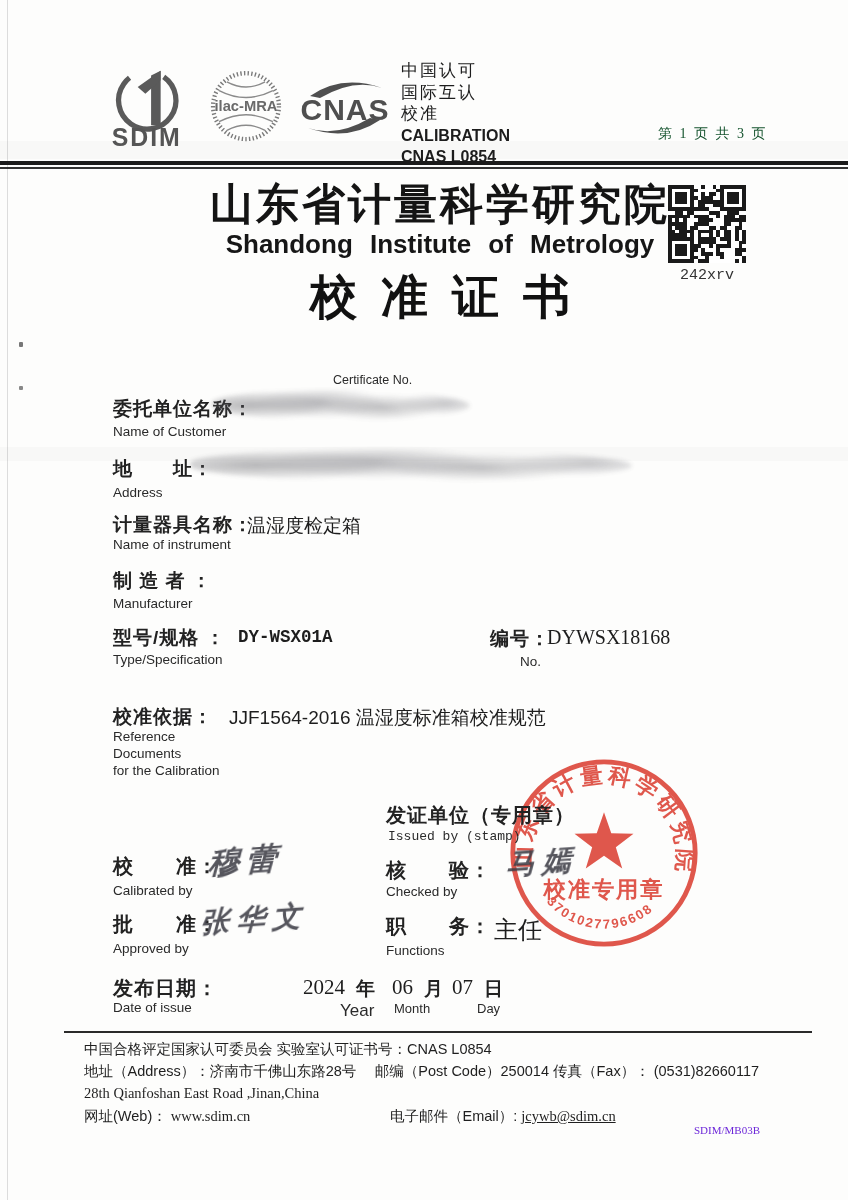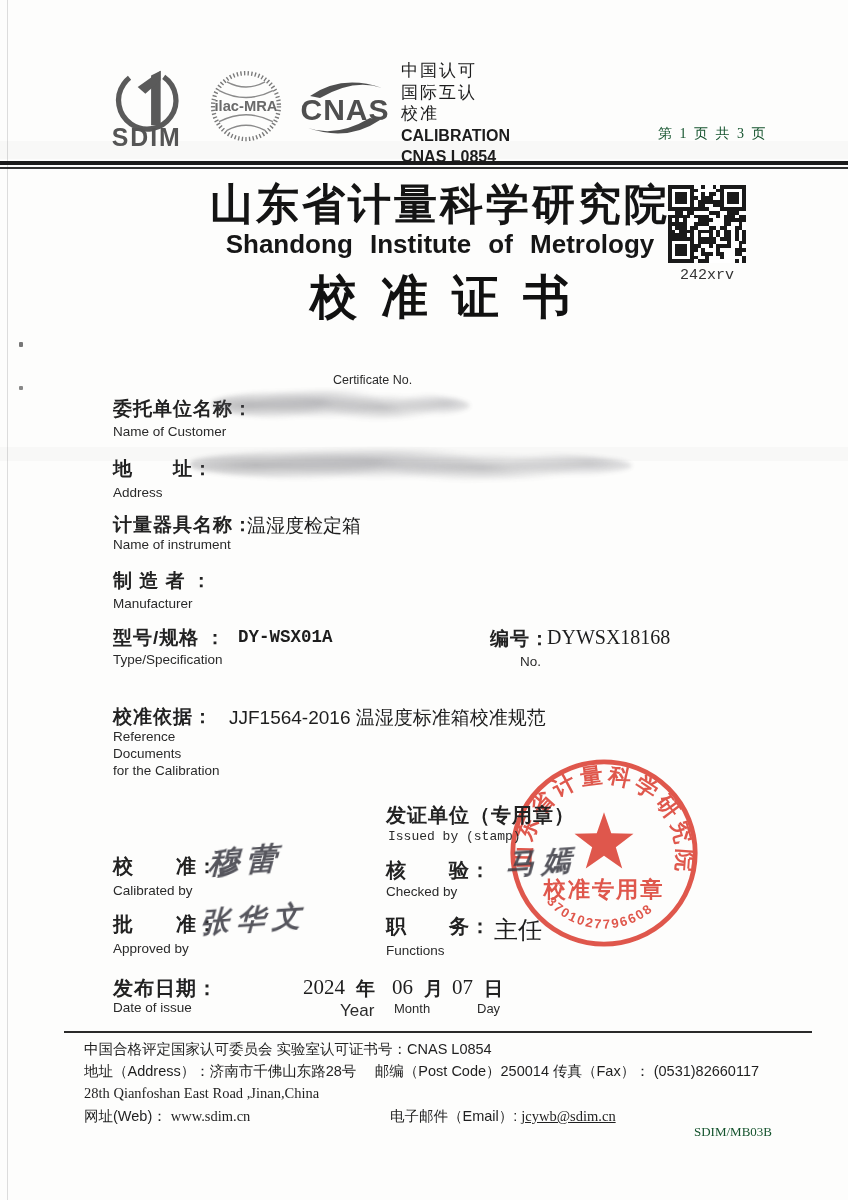--- a/index.html
+++ b/index.html
@@ -441,15 +441,15 @@
   <div class="abs footer-line serif" style="left:84px;top:1085px;">28th Qianfoshan East Road ,Jinan,China</div>
   <div class="abs footer-line" style="left:84px;top:1107px;">
     <span>网址(Web)：</span>
     <span class="serif">www.sdim.cn</span>
   </div>
   <div class="abs footer-line" style="left:390px;top:1107px;">
     <span>电子邮件（Email）:</span>
     <span class="serif" style="text-decoration:underline;">jcywb@sdim.cn</span>
   </div>
 
-  <div class="abs serif" style="left:694px;top:1124px;font-size:13px;color:#14532d;">SDIM/MB03B</div>
+  <div class="abs serif" style="left:694px;top:1124px;font-size:11px;color:#6d28d9;">SDIM/MB03B</div>
 
 </div>
 
 </body></html>

